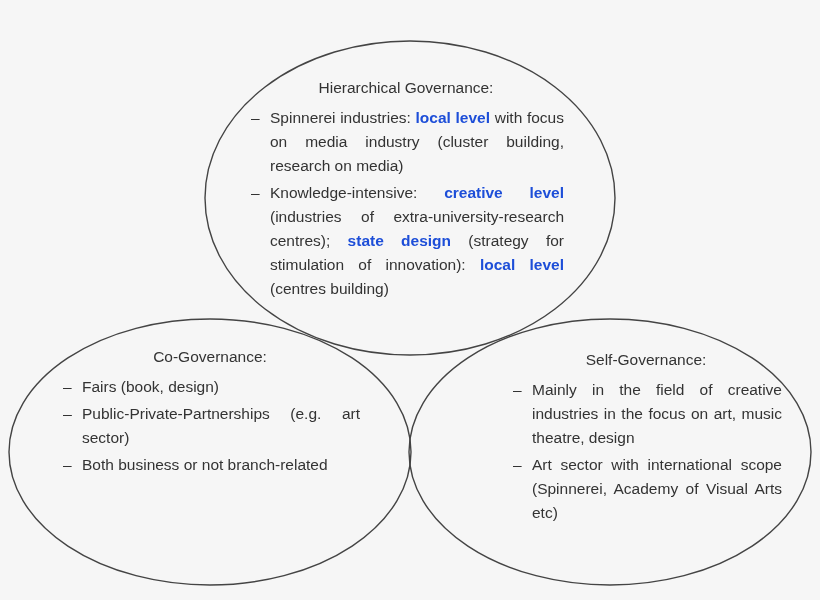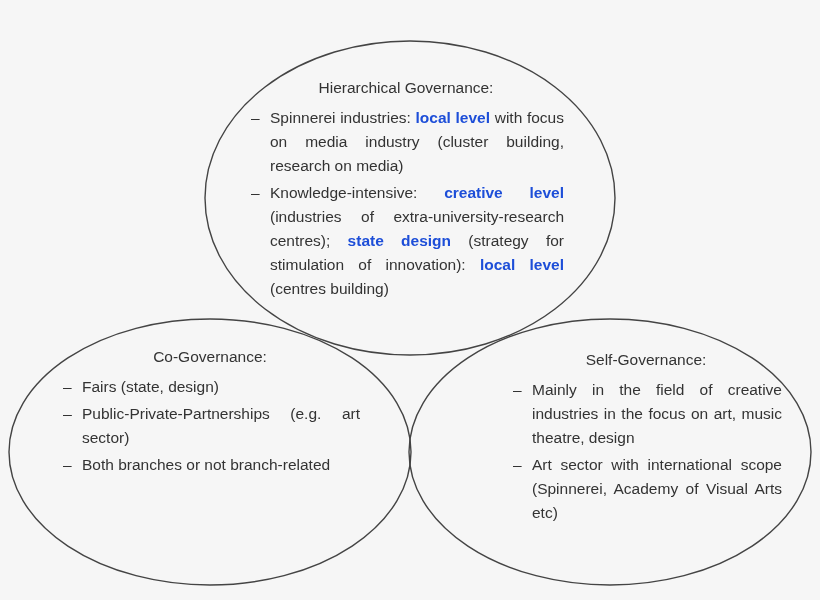--- a/index.html
+++ b/index.html
@@ -28,23 +28,23 @@
     <span>Spinnerei industries: </span><b>local level</b><span> with focus on media industry (cluster building, research on media)</span>
   </div>
   <div class="item">
     <span class="dash">–</span>
     <span>Knowledge-intensive: </span><b>creative level</b><span> (industries of extra-university-research centres); </span><b>state design</b><span> (strategy for stimulation of innovation): </span><b>local level</b><span> (centres building)</span>
   </div>
 </div>
 
 <div class="block" style="left:60px; top:345px; width:300px;">
   <div class="title">Co-Governance:</div>
-  <div class="item"><span class="dash">–</span><span>Fairs (state, design)</span></div>
+  <div class="item"><span class="dash">–</span><span>Fairs (book, design)</span></div>
   <div class="item"><span class="dash">–</span></div>
   <div class="item"><span class="dash">–</span><span>Public-Private-Partnerships (e.g. art sector)</span></div>
-  <div class="item"><span class="dash">–</span><span>Both branches or not branch-related</span></div>
+  <div class="item"><span class="dash">–</span><span>Both business or not branch-related</span></div>
 </div>
 
 <div class="block" style="left:474px; top:348px; width:272px;margin-left:36px;">
   <div class="title">Self-Governance:</div>
   <div class="item"><span class="dash">–</span><span>Mainly in the field of creative industries in the focus on art, music theatre, design</span></div>
   <div class="item"><span class="dash">–</span><span>Art sector with international scope (Spinnerei, Academy of Visual Arts etc)</span></div>
 </div>
 
 </body></html>

